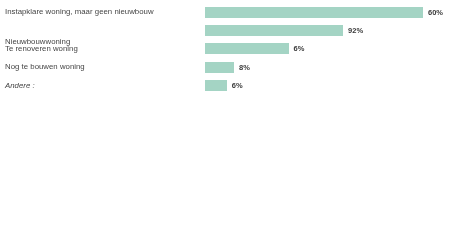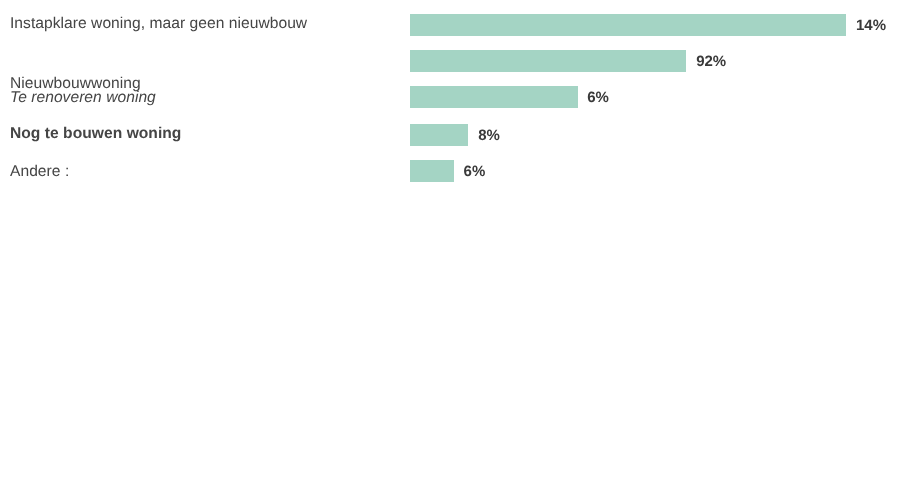--- a/index.html
+++ b/index.html
@@ -60,49 +60,49 @@
 </style>
 </head>
 <body>
 
 <div id="chart">
 
   <div class="row">
     <div class="row-label" style="color: rgb(69, 69, 69);">Instapklare woning, maar geen nieuwbouw</div>
     <div class="bar-area">
       <div class="bar" style="width: 218px; background: rgb(164, 212, 196);"></div>
-      <div class="bar-value" style="color: rgb(58, 58, 58);">14%</div>
+      <div class="bar-value" style="color: rgb(58, 58, 58);">60%</div>
     </div>
   </div>
 
   <div class="row">
     <div class="row-label" style="color: rgb(69, 69, 69); margin-top: 23px;">Nieuwbouwwoning</div>
     <div class="bar-area">
       <div class="bar" style="width: 138.067px; background: rgb(164, 212, 196);"></div>
       <div class="bar-value" style="color: rgb(58, 58, 58);">92%</div>
     </div>
   </div>
 
   <div class="row">
-    <div class="row-label" style="color: rgb(69, 69, 69); font-style: italic;">Te renoveren woning</div>
+    <div class="row-label" style="color: rgb(69, 69, 69);">Te renoveren woning</div>
     <div class="bar-area">
       <div class="bar" style="width: 83.5667px; background: rgb(164, 212, 196);"></div>
       <div class="bar-value" style="color: rgb(58, 58, 58);">6%</div>
     </div>
   </div>
 
   <div class="row">
-    <div class="row-label" style="color: rgb(69, 69, 69); font-weight: bold;">Nog te bouwen woning</div>
+    <div class="row-label" style="color: rgb(69, 69, 69);">Nog te bouwen woning</div>
     <div class="bar-area">
       <div class="bar" style="width: 29.0667px; background: rgb(164, 212, 196);"></div>
       <div class="bar-value" style="color: rgb(58, 58, 58);">8%</div>
     </div>
   </div>
 
   <div class="row">
-    <div class="row-label" style="color: rgb(69, 69, 69);">Andere :</div>
+    <div class="row-label" style="color: rgb(69, 69, 69); font-style: italic;">Andere :</div>
     <div class="bar-area">
       <div class="bar" style="width: 21.8px; background: rgb(164, 212, 196);"></div>
       <div class="bar-value" style="color: rgb(58, 58, 58);">6%</div>
     </div>
   </div>
 
 </div>
 
 </body></html>

